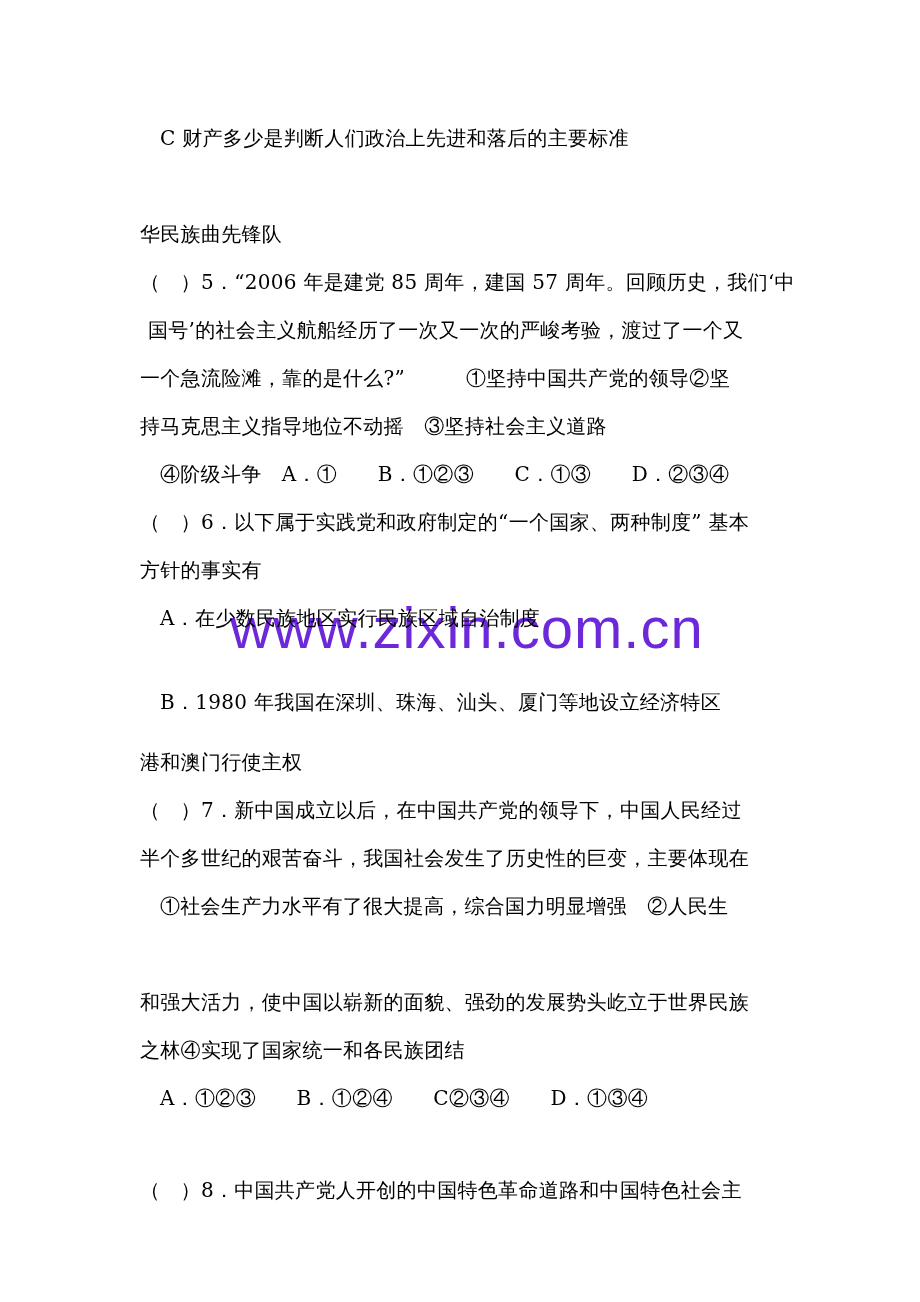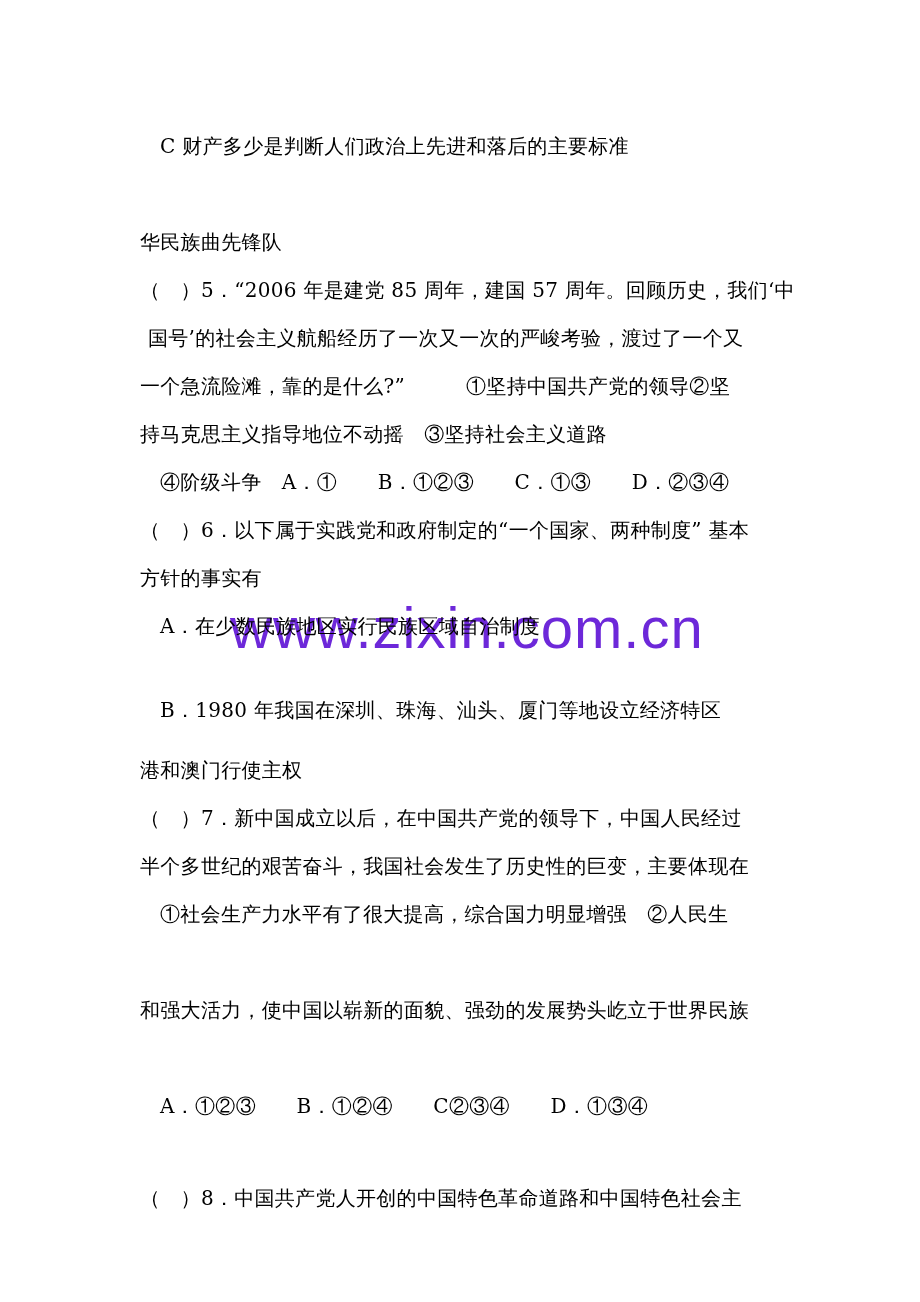--- a/index.html
+++ b/index.html
@@ -41,21 +41,21 @@
       font-size: 58px;
       line-height: 64px;
       color: #6d28d9;
       letter-spacing: 1px;
       white-space: nowrap;
       z-index: 0;
     }
     .text-layer {
       position: absolute;
       left: 0;
-      top: 8px;
+      top: 0;
       width: 920px;
       height: 1142px;
       z-index: 1;
     }
   </style>
 </head>
 <body>
 
 <div class="page">
   <div class="watermark">www.zixin.com.cn</div>
@@ -70,16 +70,17 @@
     <div class="line indent" style="top: 462px;">④阶级斗争　A．①　　B．①②③　　C．①③　　D．②③④</div>
     <div class="line" style="top: 510px;">（　）6．以下属于实践党和政府制定的“一个国家、两种制度” 基本</div>
     <div class="line" style="top: 558px;">方针的事实有</div>
     <div class="line indent" style="top: 606px;">A．在少数民族地区实行民族区域自治制度</div>
     <div class="line indent" style="top: 654px; margin-top: 36px;">B．1980 年我国在深圳、珠海、汕头、厦门等地设立经济特区</div>
     <div class="line" style="top: 750px;">港和澳门行使主权</div>
     <div class="line" style="top: 798px;">（　）7．新中国成立以后，在中国共产党的领导下，中国人民经过</div>
     <div class="line" style="top: 846px;">半个多世纪的艰苦奋斗，我国社会发生了历史性的巨变，主要体现在</div>
     <div class="line indent" style="top: 894px;">①社会生产力水平有了很大提高，综合国力明显增强　②人民生</div>
     <div class="line" style="top: 990px;">和强大活力，使中国以崭新的面貌、强劲的发展势头屹立于世界民族</div>
+    <div class="line" style="top: 1038px;">之林④实现了国家统一和各民族团结</div>
     <div class="line indent" style="top: 1086px;">A．①②③　　B．①②④　　C②③④　　D．①③④</div>
     <div class="line" style="top: 1134px; margin-top: 44px;">（　）8．中国共产党人开创的中国特色革命道路和中国特色社会主</div>
   </div>
 </div>
 
 </body></html>

